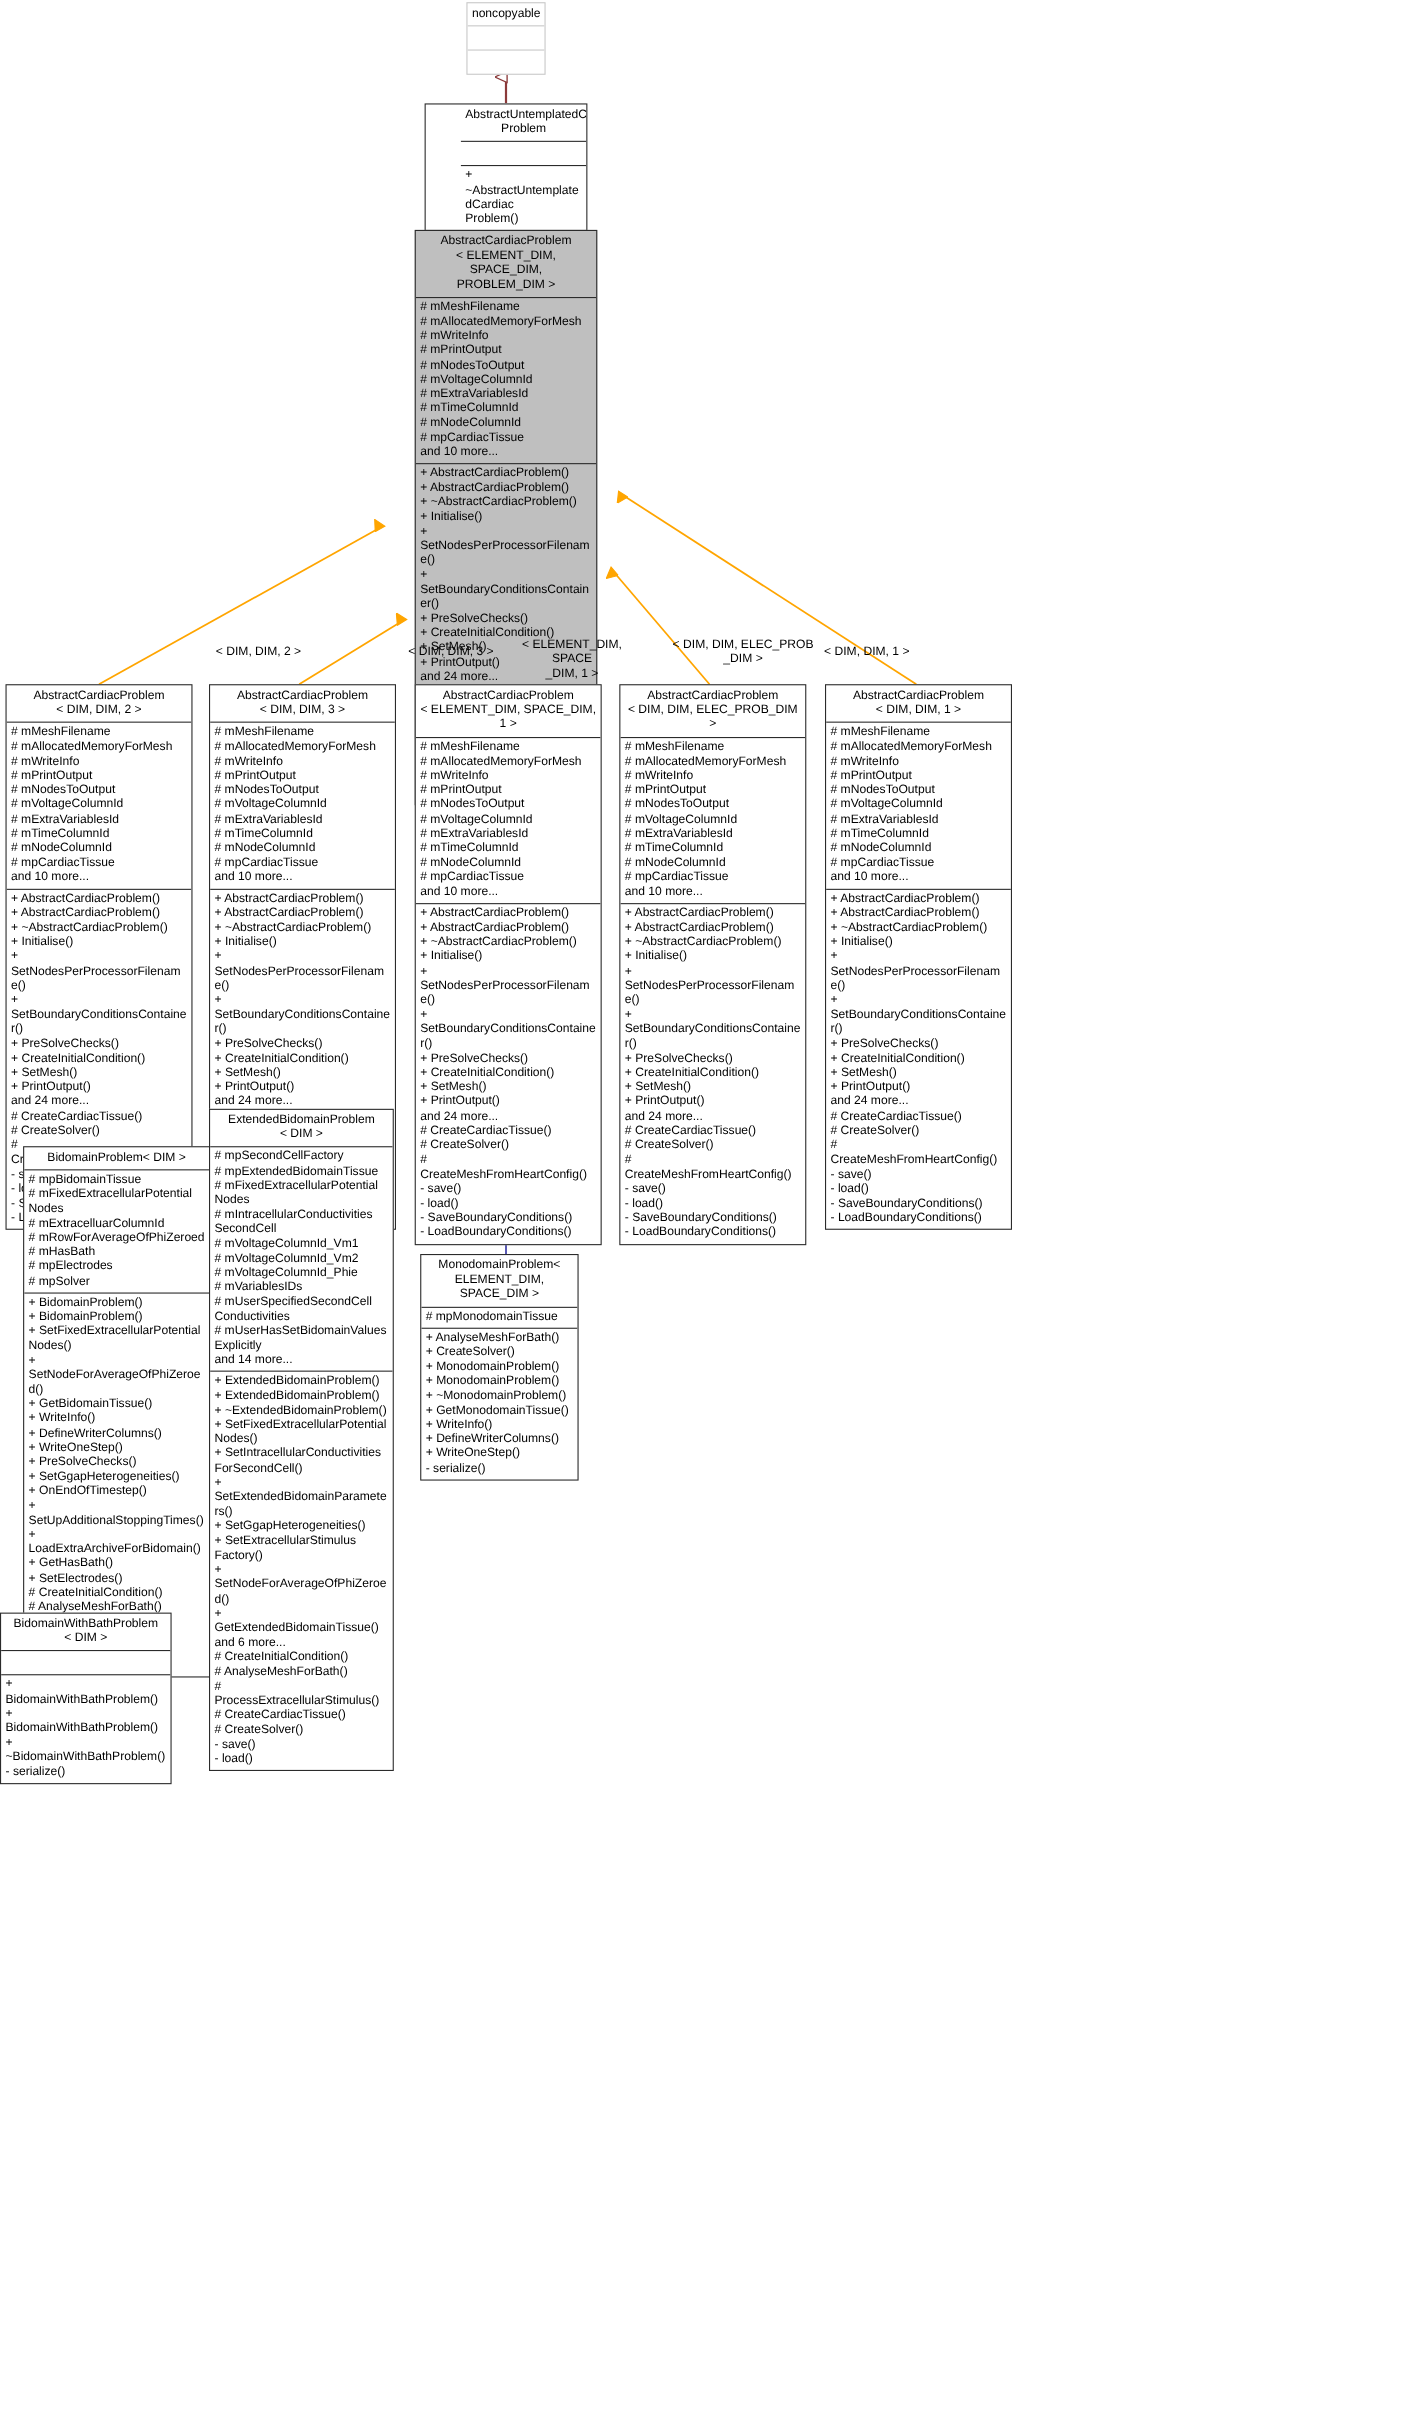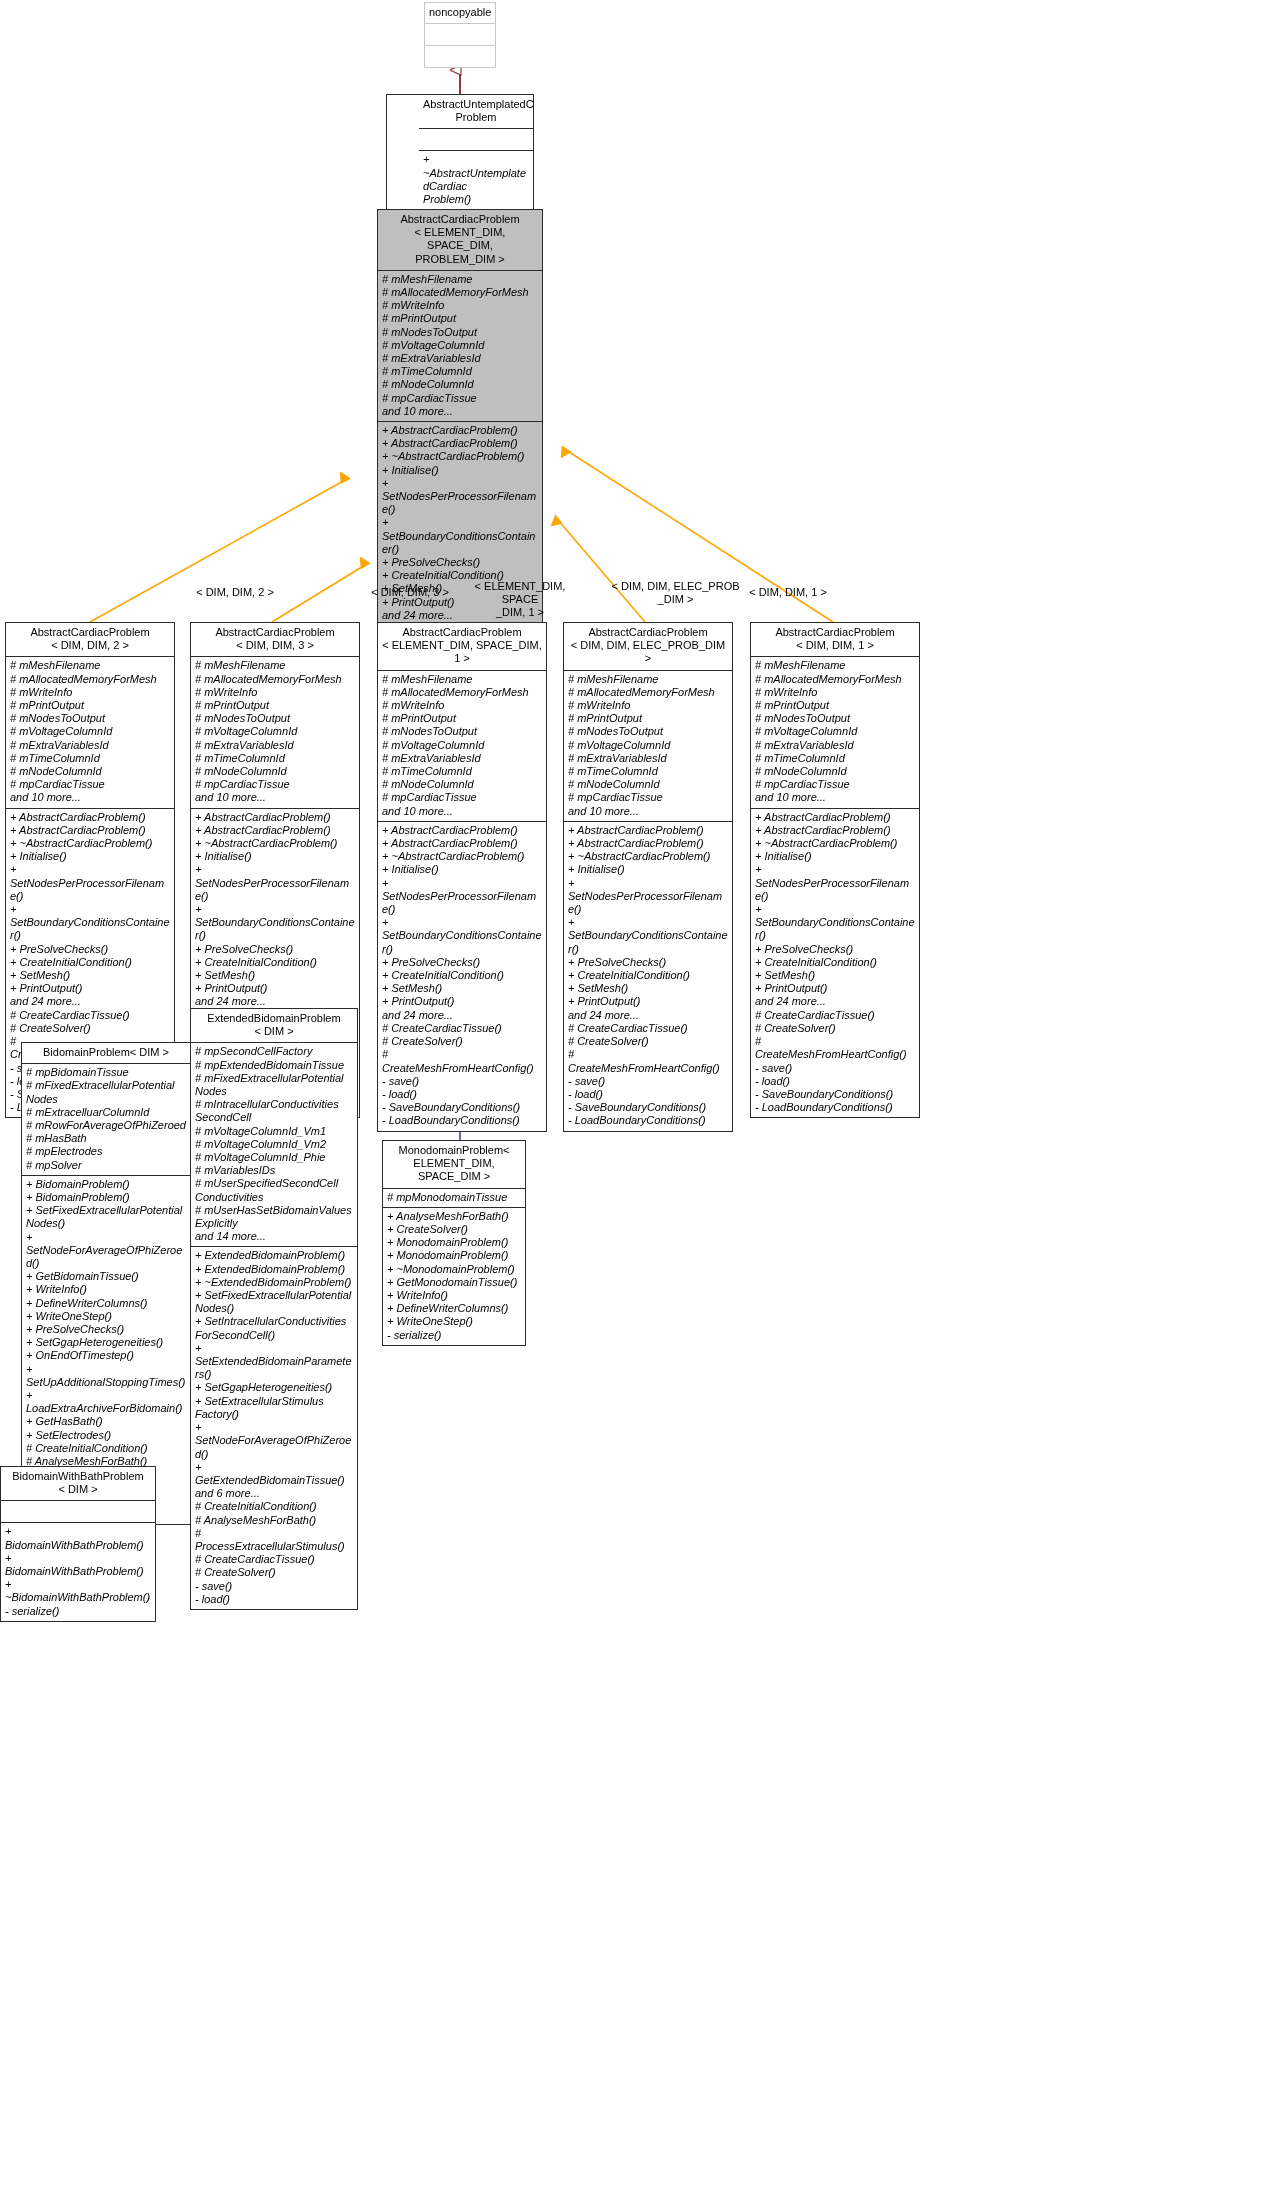--- a/index.html
+++ b/index.html
@@ -54,21 +54,20 @@
     border-top: 1px solid #2b2b2b;
     height: 0;
     font-size: 0;
     line-height: 0;
   }
   .uml.faded .sep {
     border-top: 1px solid #c8c8c8;
   }
   .uml .compartment {
     padding: 2px 4px 3px 4px;
-    font-style: italic;
   }
   .uml .compartment div {
     white-space: normal;
     word-break: break-word;
   }
   .uml .empty {
     height: 16px;
   }
   .edge-label {
     position: absolute;

